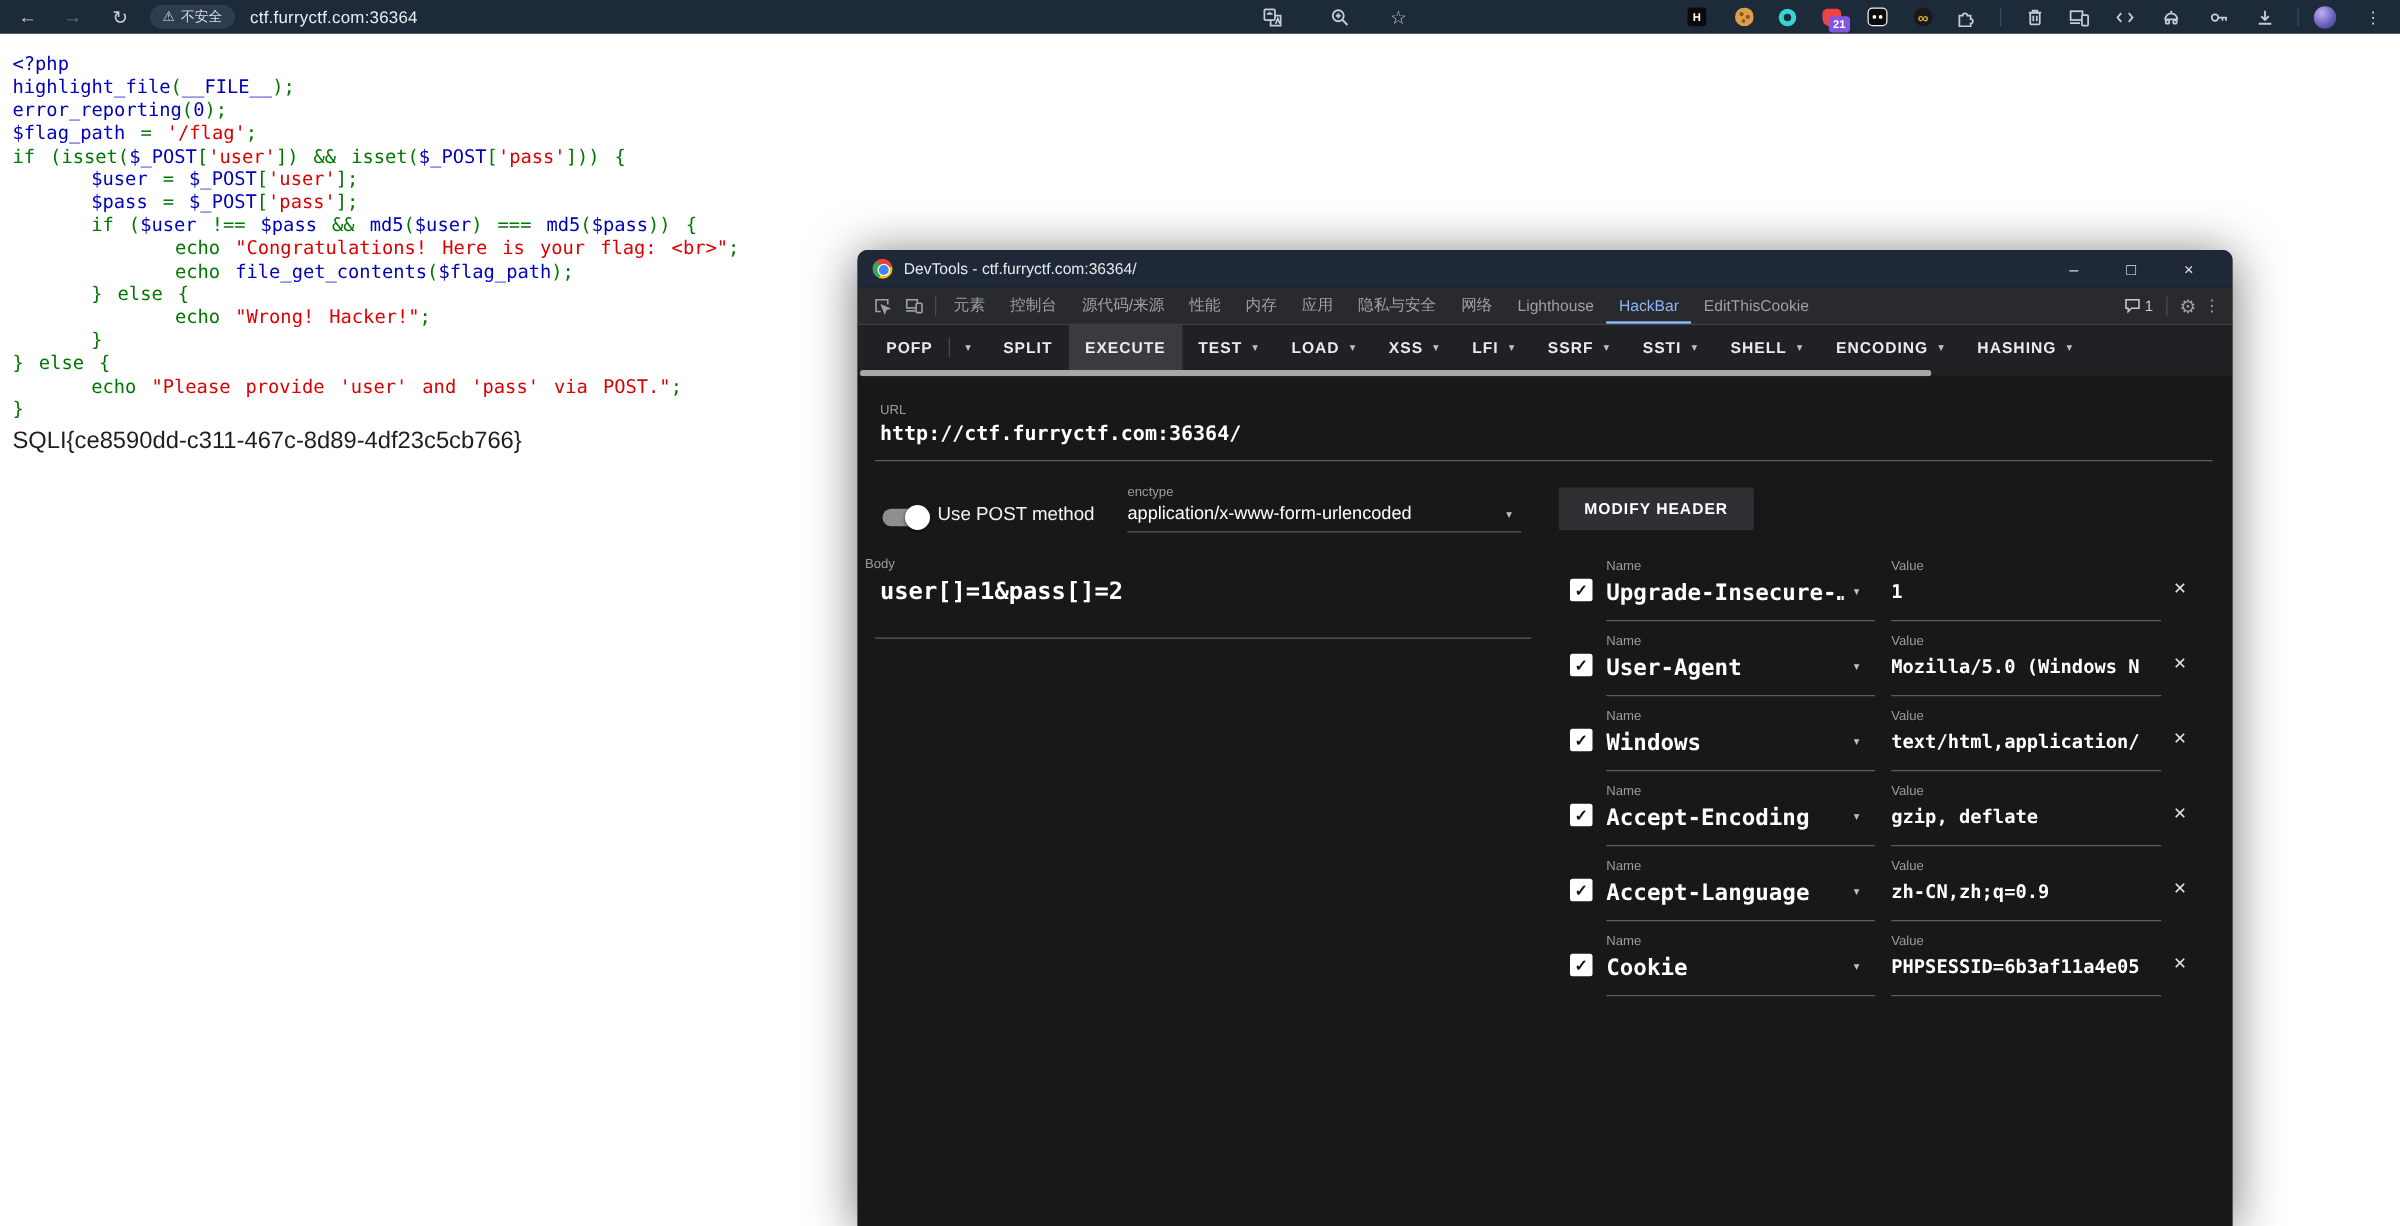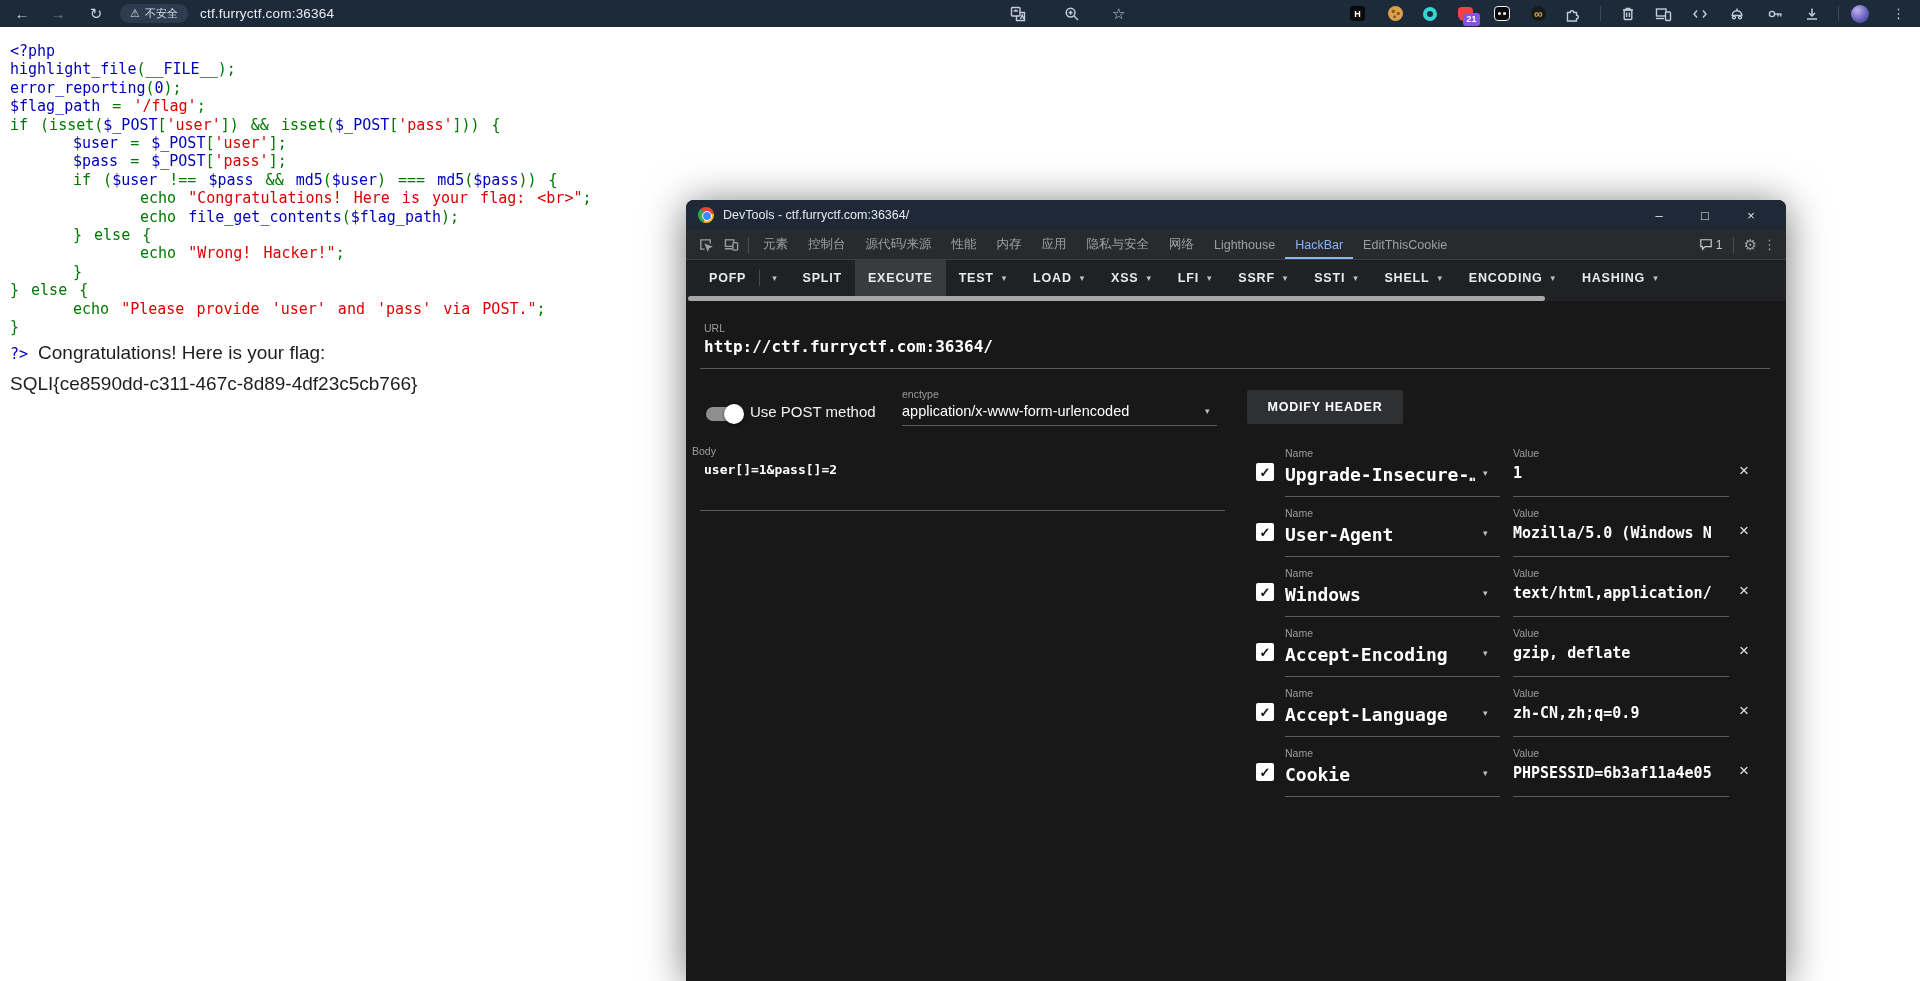--- a/index.html
+++ b/index.html
@@ -76,21 +76,21 @@
   .hb-urldiv{left:14px;top:67px;width:1070px}
   .toggle{position:absolute;left:20px;top:106px;width:36px;height:14px;border-radius:7px;background:#8f8f8f}
   .toggle .knob{position:absolute;right:-2px;top:-3px;width:20px;height:20px;border-radius:50%;background:#fff;box-shadow:0 1px 3px rgba(0,0,0,.6)}
   .hb-postlab{position:absolute;left:64px;top:102px;font-size:15px;color:#f2f2f2}
   .hb-enclab{left:216px;top:87px}
   .hb-encval{position:absolute;left:216px;top:102px;font-size:14.5px;color:#fff;white-space:nowrap}
   .hb-enccaret{position:absolute;left:519px;top:105px}
   .hb-encdiv{left:216px;top:124px;width:315px}
   .hb-modify{position:absolute;left:561px;top:89px;width:156px;height:34px;background:#2e3033;border-radius:2px;color:#fff;font-size:12.5px;font-weight:bold;letter-spacing:.8px;display:flex;align-items:center;justify-content:center}
   .hb-bodylab{left:6px;top:144px}
-  .hb-bodyval{position:absolute;left:18px;top:161px;font-size:13px}
+  .hb-bodyval{position:absolute;left:18px;top:161px;font-size:19px}
   .hb-bodydiv{left:14px;top:209px;width:525px}
 
   .hb-rows{position:absolute;left:0;top:138px;right:0}
   .hb-row{position:relative;height:60px}
   .hb-check{position:absolute;left:570px;top:24px;width:18px;height:18px;background:#fff;border-radius:2px;display:flex;align-items:center;justify-content:center}
   .hb-check .tick{color:#111;font-size:13px;font-weight:bold;line-height:1}
   .hb-namelab{left:599px;top:8px}
   .hb-vallab{left:827px;top:8px}
   .hb-namefield{position:absolute;left:599px;top:25px;width:190px;overflow:hidden;font-size:18px}
   .hb-caret2{position:absolute;left:797px;top:29px}
@@ -211,21 +211,20 @@
     <span class="sepv" style="left:1838px"></span>
     <span class="tb" style="left:1851px">
         <span class="avatar"></span>
       </span>
     <span class="tb kebab" style="left:1892px">⋮</span>
   </div>
 
   <div class="pagecode"><div class="cl i0"><span style="color: rgb(0, 0, 187);">&lt;?php</span></div><div class="cl i0"><span style="color: rgb(0, 0, 187);">highlight_file</span><span style="color: rgb(0, 119, 0);">(</span><span style="color: rgb(0, 0, 187);">__FILE__</span><span style="color: rgb(0, 119, 0);">);</span></div><div class="cl i0"><span style="color: rgb(0, 0, 187);">error_reporting</span><span style="color: rgb(0, 119, 0);">(</span><span style="color: rgb(0, 0, 187);">0</span><span style="color: rgb(0, 119, 0);">);</span></div><div class="cl i0"><span style="color: rgb(0, 0, 187);">$flag_path</span><span style="color: rgb(0, 119, 0);"> = </span><span style="color: rgb(221, 0, 0);">'/flag'</span><span style="color: rgb(0, 119, 0);">;</span></div><div class="cl i0"><span style="color: rgb(0, 119, 0);">if (isset(</span><span style="color: rgb(0, 0, 187);">$_POST</span><span style="color: rgb(0, 119, 0);">[</span><span style="color: rgb(221, 0, 0);">'user'</span><span style="color: rgb(0, 119, 0);">]) &amp;&amp; isset(</span><span style="color: rgb(0, 0, 187);">$_POST</span><span style="color: rgb(0, 119, 0);">[</span><span style="color: rgb(221, 0, 0);">'pass'</span><span style="color: rgb(0, 119, 0);">])) {</span></div><div class="cl i1"><span style="color: rgb(0, 0, 187);">$user</span><span style="color: rgb(0, 119, 0);"> = </span><span style="color: rgb(0, 0, 187);">$_POST</span><span style="color: rgb(0, 119, 0);">[</span><span style="color: rgb(221, 0, 0);">'user'</span><span style="color: rgb(0, 119, 0);">];</span></div><div class="cl i1"><span style="color: rgb(0, 0, 187);">$pass</span><span style="color: rgb(0, 119, 0);"> = </span><span style="color: rgb(0, 0, 187);">$_POST</span><span style="color: rgb(0, 119, 0);">[</span><span style="color: rgb(221, 0, 0);">'pass'</span><span style="color: rgb(0, 119, 0);">];</span></div><div class="cl i1"><span style="color: rgb(0, 119, 0);">if (</span><span style="color: rgb(0, 0, 187);">$user</span><span style="color: rgb(0, 119, 0);"> !== </span><span style="color: rgb(0, 0, 187);">$pass</span><span style="color: rgb(0, 119, 0);"> &amp;&amp; </span><span style="color: rgb(0, 0, 187);">md5</span><span style="color: rgb(0, 119, 0);">(</span><span style="color: rgb(0, 0, 187);">$user</span><span style="color: rgb(0, 119, 0);">) === </span><span style="color: rgb(0, 0, 187);">md5</span><span style="color: rgb(0, 119, 0);">(</span><span style="color: rgb(0, 0, 187);">$pass</span><span style="color: rgb(0, 119, 0);">)) {</span></div><div class="cl i2"><span style="color: rgb(0, 119, 0);">echo </span><span style="color: rgb(221, 0, 0);">"Congratulations! Here is your flag: &lt;br&gt;"</span><span style="color: rgb(0, 119, 0);">;</span></div><div class="cl i2"><span style="color: rgb(0, 119, 0);">echo </span><span style="color: rgb(0, 0, 187);">file_get_contents</span><span style="color: rgb(0, 119, 0);">(</span><span style="color: rgb(0, 0, 187);">$flag_path</span><span style="color: rgb(0, 119, 0);">);</span></div><div class="cl i1"><span style="color: rgb(0, 119, 0);">} else {</span></div><div class="cl i2"><span style="color: rgb(0, 119, 0);">echo </span><span style="color: rgb(221, 0, 0);">"Wrong! Hacker!"</span><span style="color: rgb(0, 119, 0);">;</span></div><div class="cl i1"><span style="color: rgb(0, 119, 0);">}</span></div><div class="cl i0"><span style="color: rgb(0, 119, 0);">} else {</span></div><div class="cl i1"><span style="color: rgb(0, 119, 0);">echo </span><span style="color: rgb(221, 0, 0);">"Please provide 'user' and 'pass' via POST."</span><span style="color: rgb(0, 119, 0);">;</span></div><div class="cl i0"><span style="color: rgb(0, 119, 0);">}</span></div></div>
 
   <div class="pageout">
-    <div><span class="phpclose">?&gt;</span><span>Congratulations! Here is your flag:</span></div>
     <div>SQLI{ce8590dd-c311-467c-8d89-4df23c5cb766}</div>
   </div>
 
   <div class="devtools">
 
     <div class="dt-title">
       <span class="chrome-logo"></span>
       <span>DevTools - ctf.furryctf.com:36364/</span>
       <span class="dt-controls">
         <span class="dt-ctl">–</span>

